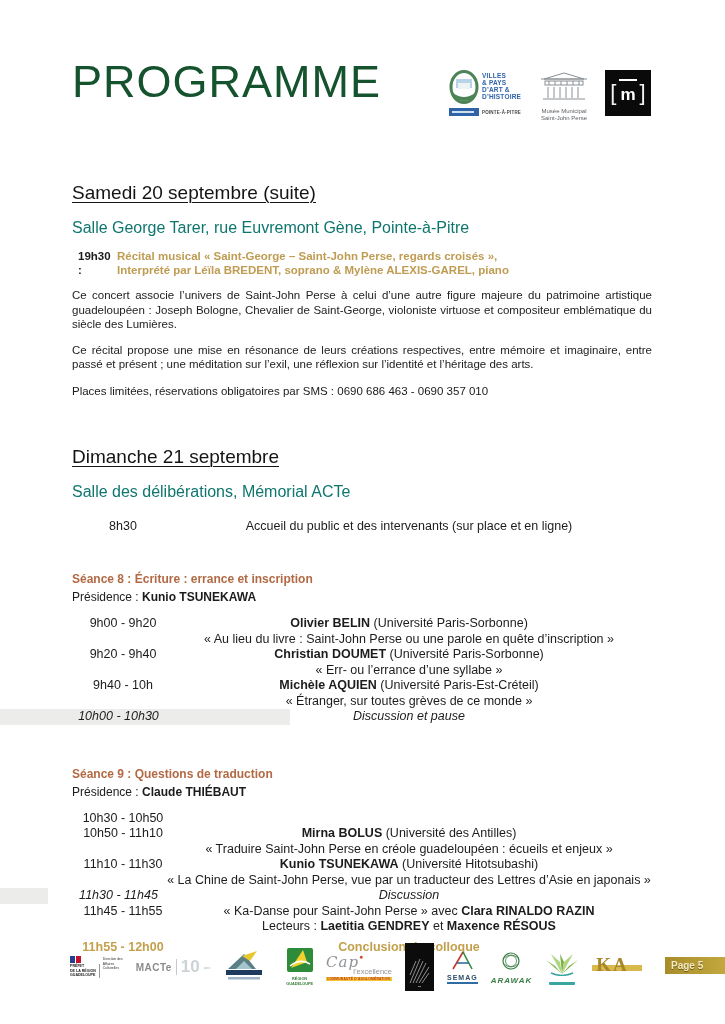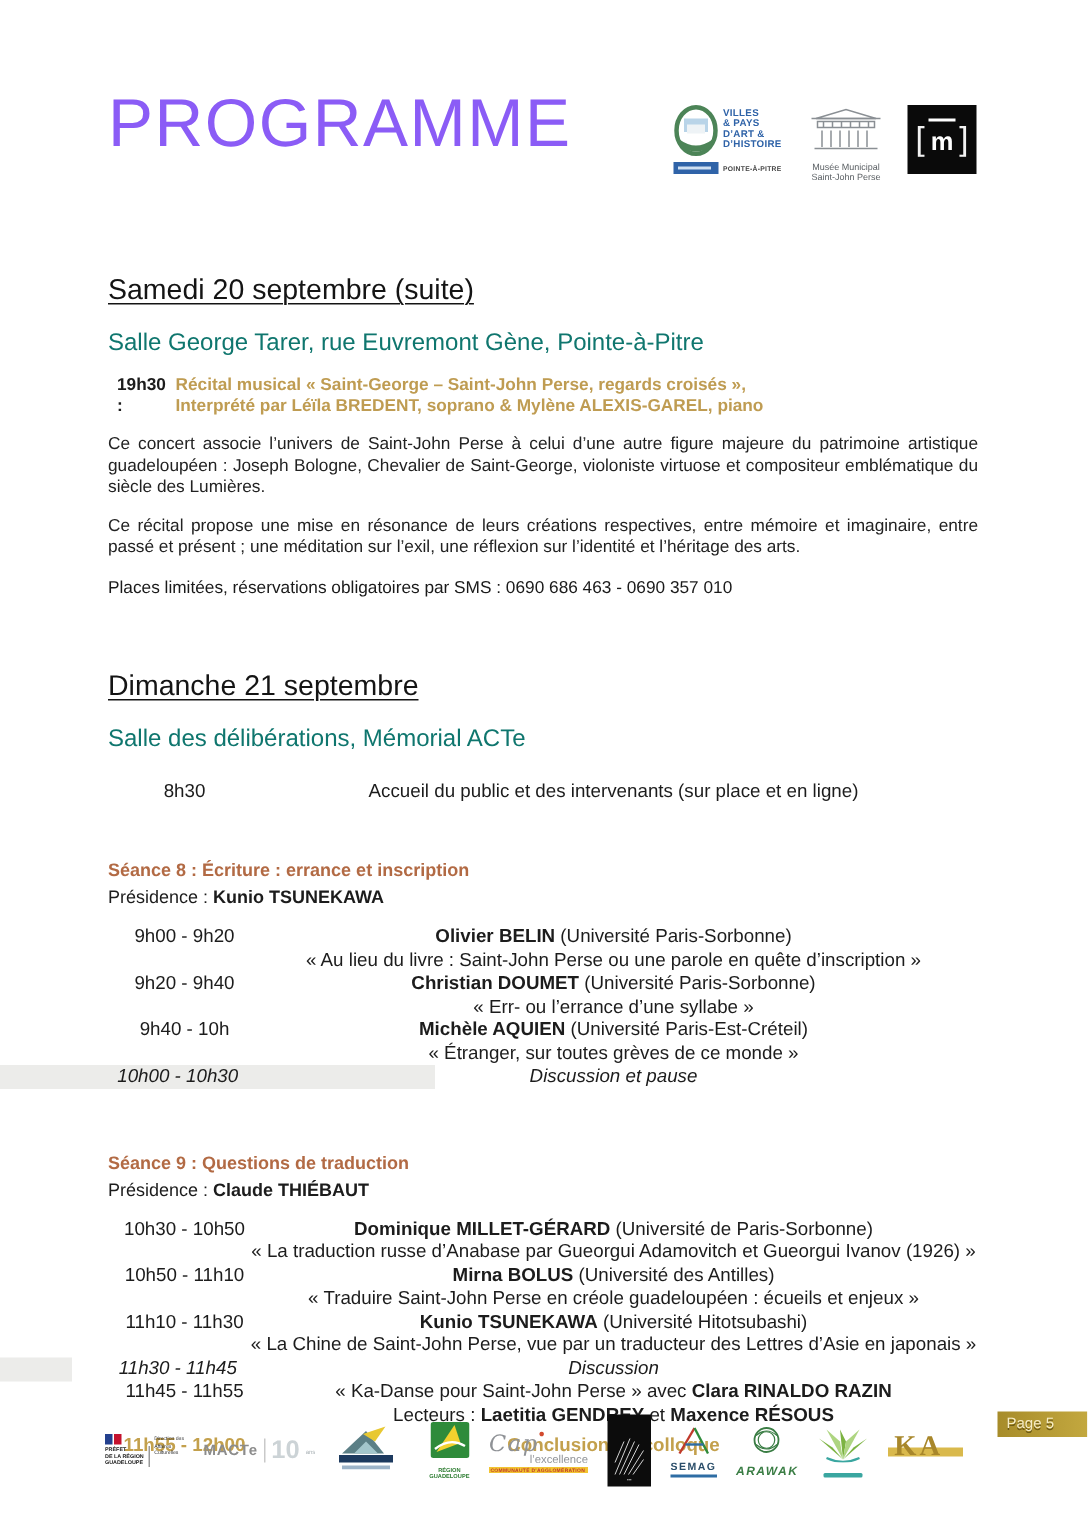--- a/index.html
+++ b/index.html
@@ -3,21 +3,21 @@
 <meta charset="utf-8">
 <style>
   * { margin:0; padding:0; box-sizing:border-box; }
   html,body { background:#ffffff; }
   .page {
     position:relative; width:725px; height:1024px; background:#ffffff;
     font-family:"Liberation Sans","DejaVu Sans",sans-serif; color:#1c1c1c; overflow:hidden;
   }
   
   .header { display:flex; justify-content:space-between; align-items:flex-start; padding:58px 74px 0 72px; }
-  .h1 { font-size:45px; font-weight:400; letter-spacing:1px; line-height:1.05; color:#8b5cf6; }
+  .h1 { font-size:45px; font-weight:400; letter-spacing:1px; line-height:1.05; color:#14532d; }
   .logos { display:flex; align-items:flex-start; gap:10px; margin-top:12px; }
   
   .logo-vp { width:74px; }
   .vp-top { display:flex; gap:3px; }
   .vp-text { font-size:6.5px; font-weight:bold; color:#2f63a8; line-height:7px; letter-spacing:.2px; padding-top:2px;}
   .vp-bottom { display:flex; gap:3px; margin-top:2px; align-items:center;}
   .vp-bluebar { width:30px; height:8px; background:#2f63a8; position:relative; }
   .vp-bluebar::after{content:''; position:absolute; left:3px; top:3px; width:22px; height:2px; background:#cfe0f2;}
   .vp-city { font-size:4.5px; font-weight:bold; color:#444; letter-spacing:.2px; }
   
@@ -96,21 +96,21 @@
   .arawak { text-align:center; }
   .arawak-name { font-size:8px; font-weight:bold; font-style:italic; color:#3a7d44; letter-spacing:1px; }
   
   .agave { text-align:center; }
   .agave-bar { height:3px; background:#3aa6a0; margin:2px 4px 0; border-radius:1px; }
   
   .ka { position:relative; width:50px; height:26px; }
   .ka-bar { position:absolute; left:0; right:0; top:11px; height:6px; background:#d9b94c; }
   .ka-txt { position:absolute; left:4px; top:0; font-size:19px; font-weight:bold; color:#a8872b; letter-spacing:2px; font-family:"Liberation Serif","DejaVu Serif",serif; }
   
-  .page-badge { position:absolute; right:0; top:5px; width:60px; height:17px; background:linear-gradient(90deg,#a78c2a,#c3a83f); color:#f6ecc4; font-size:10px; font-weight:normal; line-height:17px; padding-left:6px; text-shadow:0 1px 0 #6d5a15; }
+  .page-badge { position:absolute; right:0; top:21px; width:60px; height:17px; background:linear-gradient(90deg,#a78c2a,#c3a83f); color:#f6ecc4; font-size:10px; font-weight:bold; line-height:17px; padding-left:6px; text-shadow:0 1px 0 #6d5a15; }
 </style>
 </head>
 <body>
 
 <div class="page">
 
   <div class="header">
     <div class="h1">PROGRAMME</div>
     <div class="logos">
 
@@ -231,24 +231,20 @@
     </div>
   </section>
 
   <section class="seance" style="margin-top:42px">
     <div class="seance-h">Séance 9 : Questions de traduction</div>
     <div class="pres"><span>Présidence : </span><b>Claude THIÉBAUT</b></div>
 
     <div class="sched">
       <div class="row">
         <span class="time">10h30 - 10h50</span>
-        <span class="content">
-          <span class="line"><b>Dominique MILLET-GÉRARD</b><span> (Université de Paris-Sorbonne)</span></span>
-          <span class="line"><span>« La traduction russe d’</span><span class="t-it">Anabase</span><span> par Gueorgui Adamovitch et Gueorgui Ivanov (1926) »</span></span>
-        </span>
       </div>
       <div class="row">
         <span class="time">10h50 - 11h10</span>
         <span class="content">
           <span class="line"><b>Mirna BOLUS</b><span> (Université des Antilles)</span></span>
           <span class="line"><span>« Traduire Saint-John Perse en créole guadeloupéen : écueils et enjeux »</span><span class="t-it"></span><span></span></span>
         </span>
       </div>
       <div class="row">
         <span class="time">11h10 - 11h30</span>

